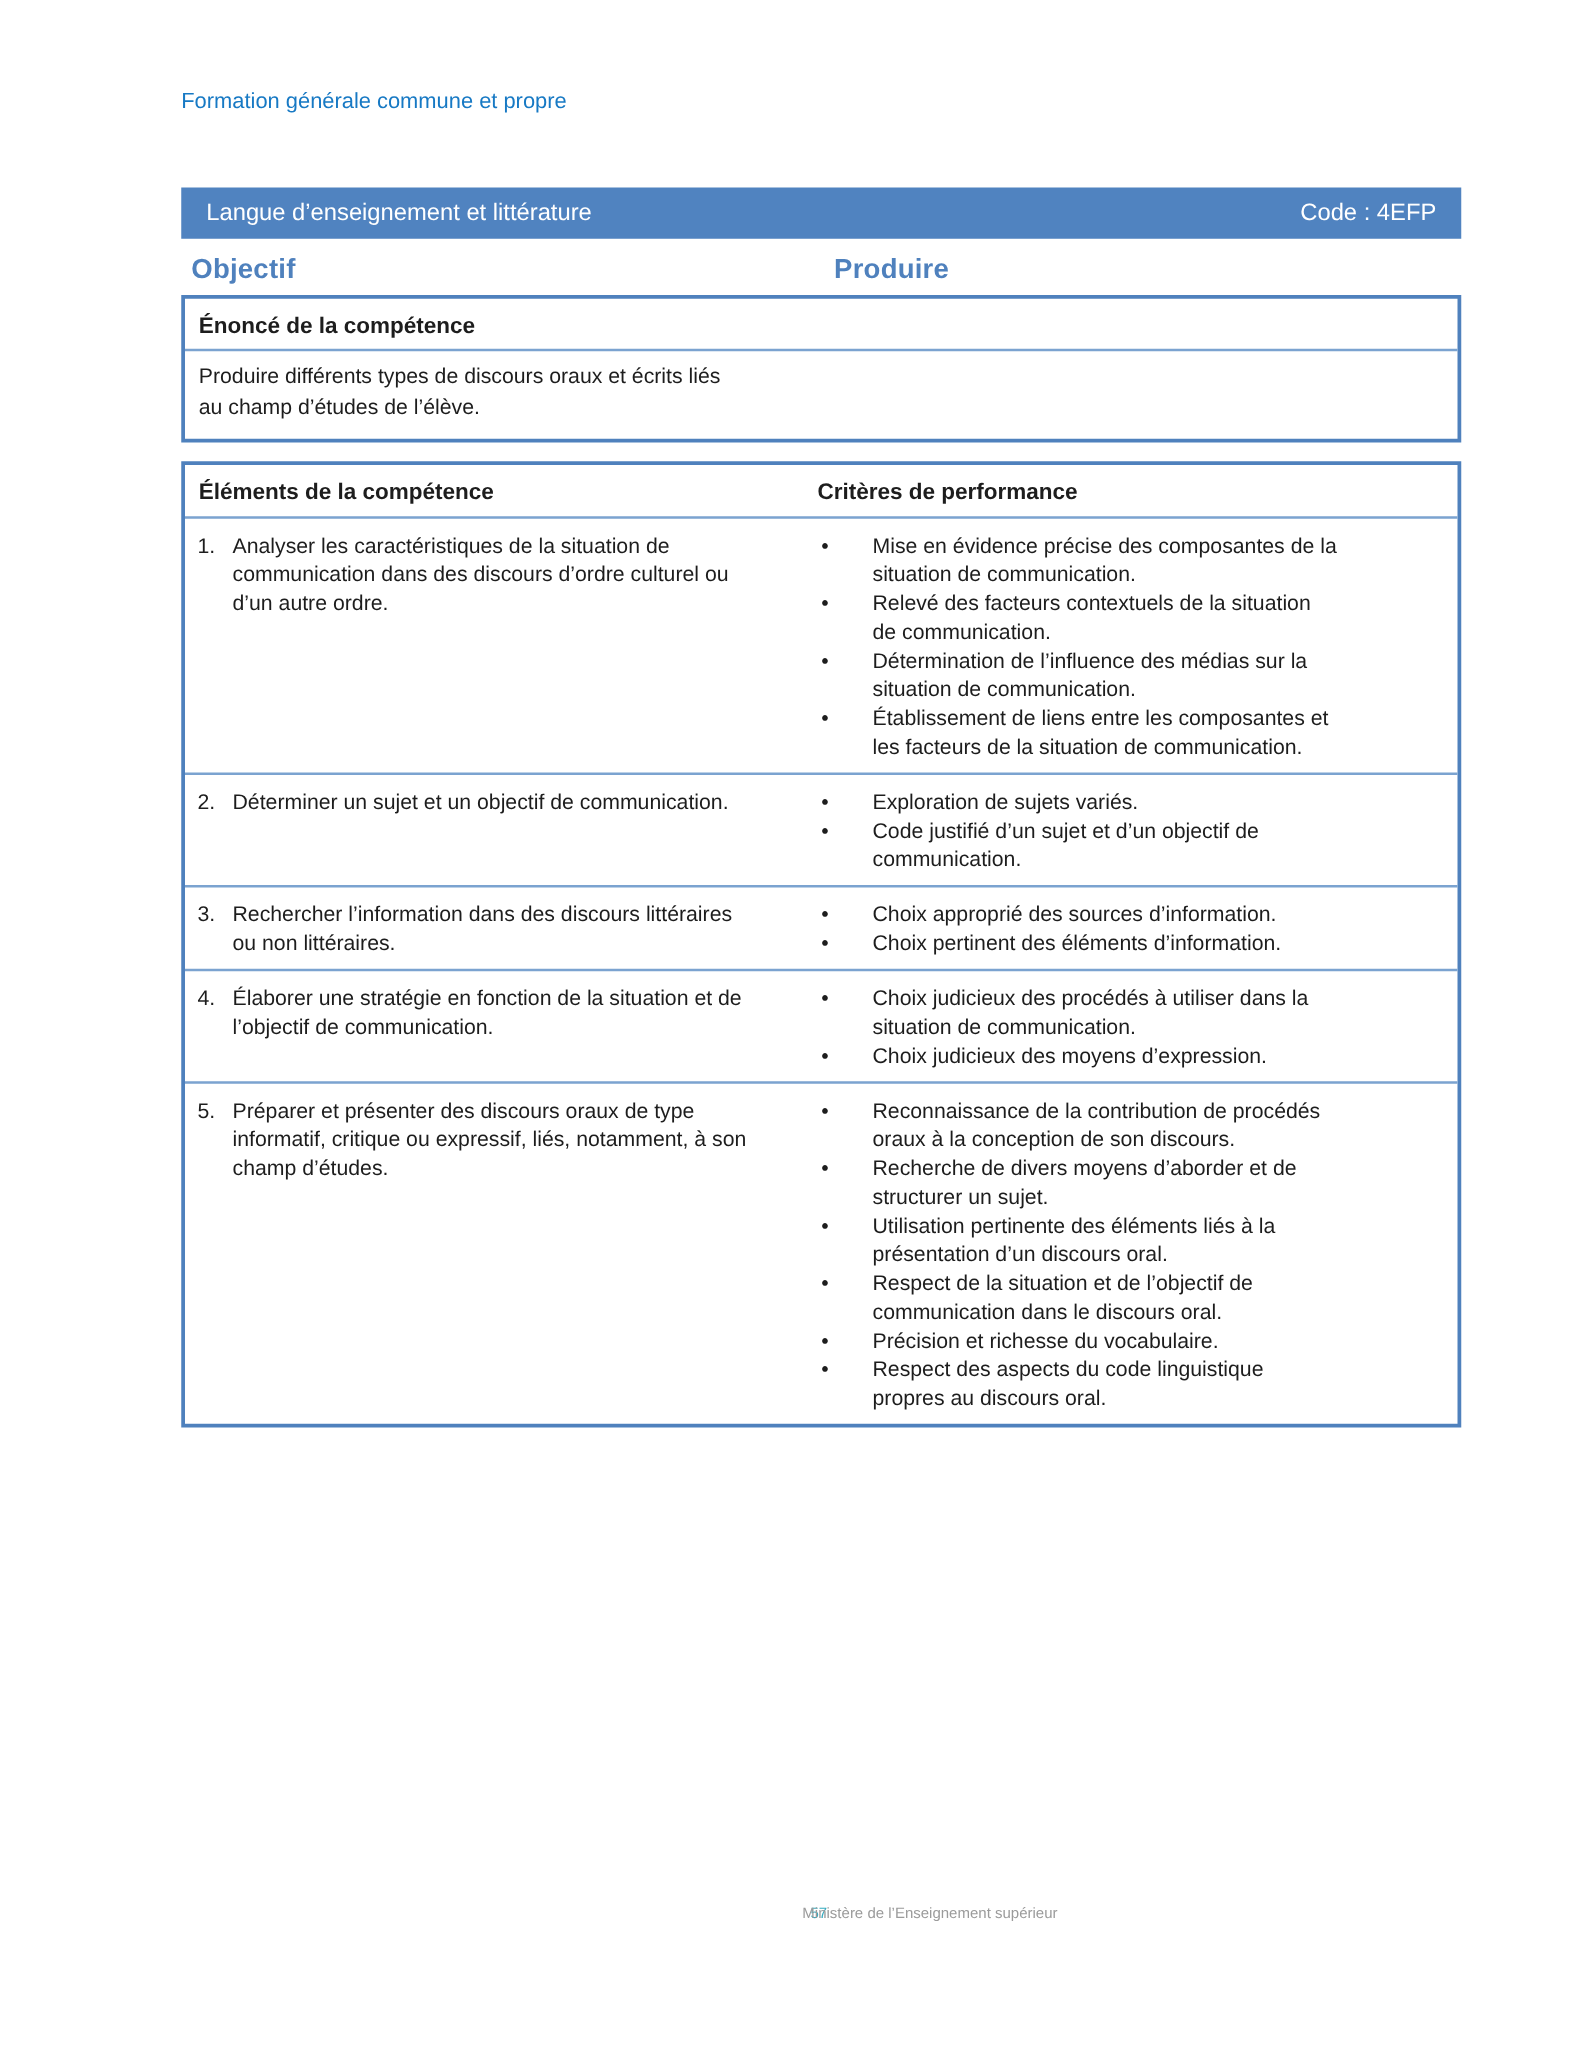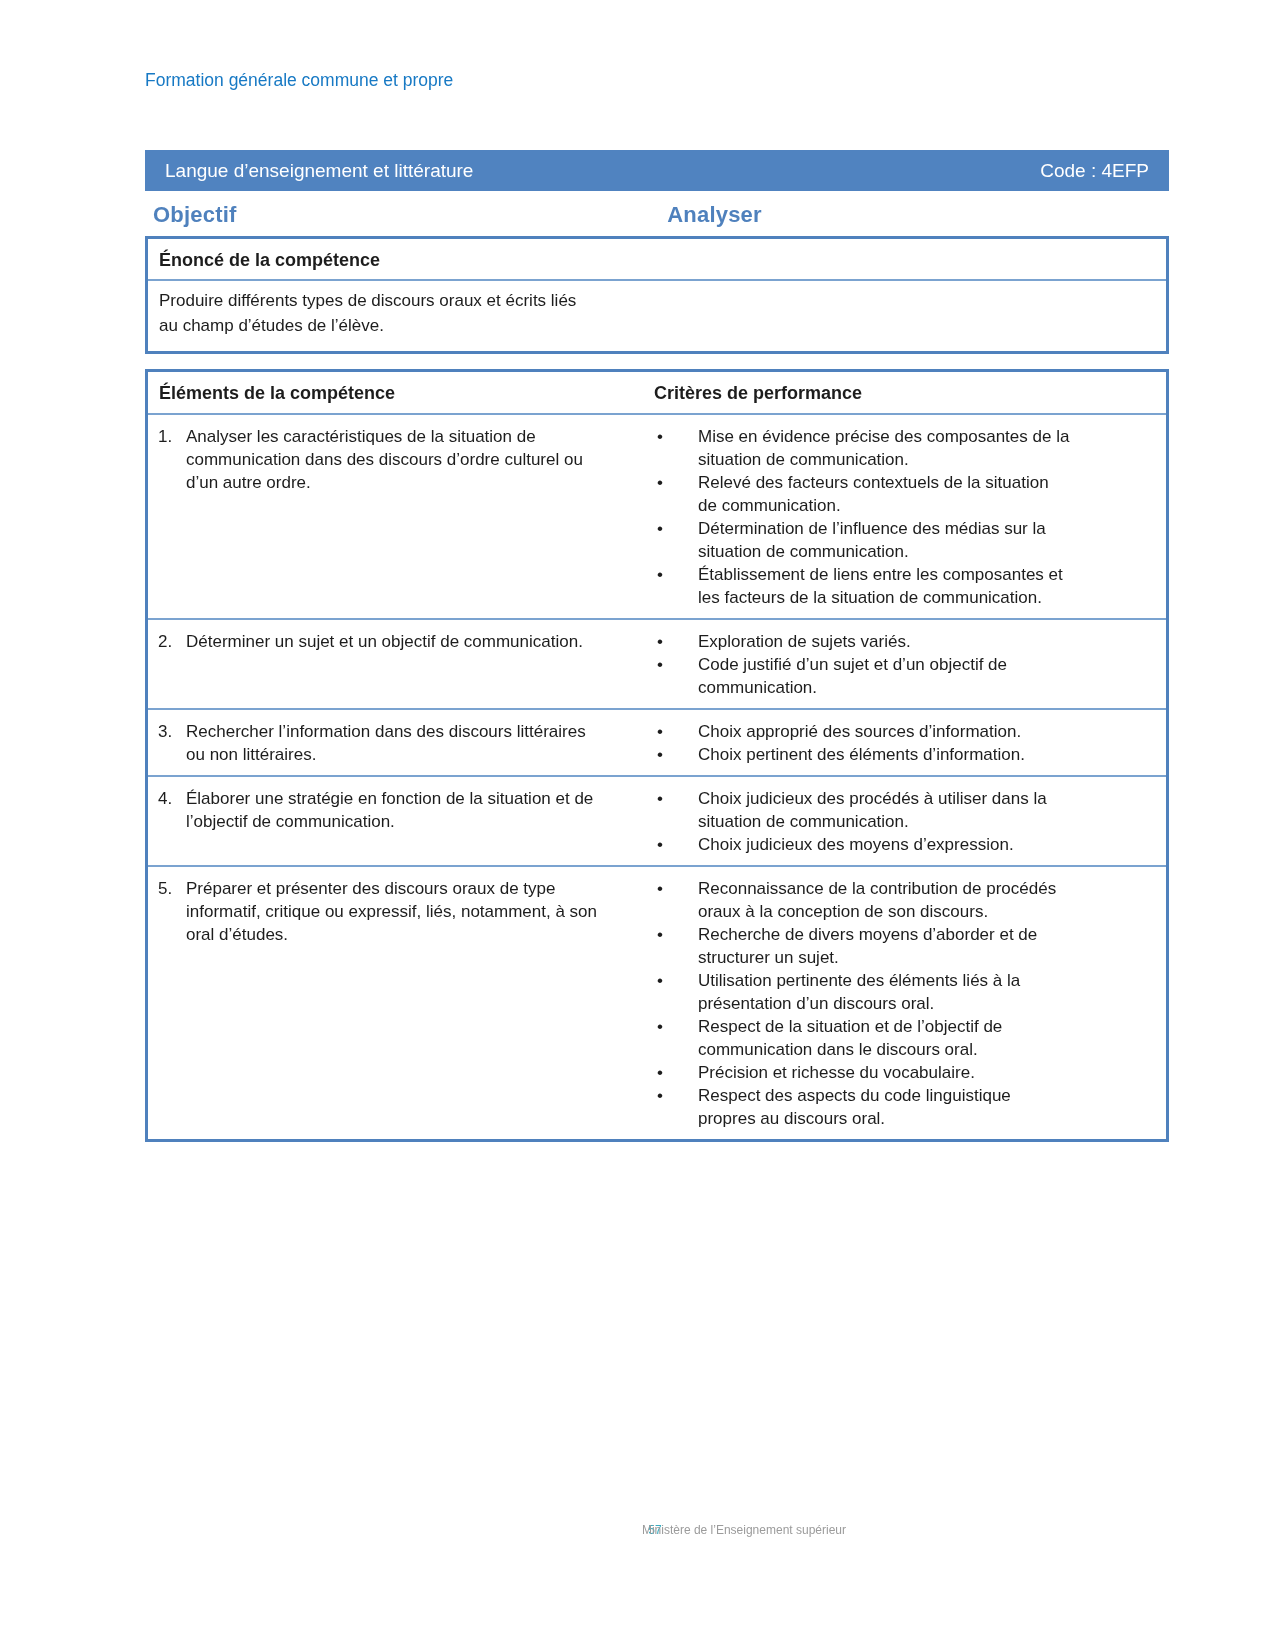--- a/index.html
+++ b/index.html
@@ -99,21 +99,21 @@
 
     <div class="eyebrow">Formation générale commune et propre</div>
 
     <div class="banner">
       <span>Langue d’enseignement et littérature</span>
       <span>Code : 4EFP</span>
     </div>
 
     <div class="headings">
       <div class="heading-objectif">Objectif</div>
-      <div class="heading-standard">Analyser</div>
+      <div class="heading-standard">Produire</div>
     </div>
 
     <div class="enonce-table">
       <div class="enonce-header">Énoncé de la compétence</div>
       <div class="enonce-body">
         <p>Produire différents types de discours oraux et écrits liés au champ d’études de l’élève.</p>
       </div>
     </div>
 
     <div class="main-table">
@@ -202,21 +202,21 @@
                   <span class="bullet">•</span>
                   <span class="criterion-text">Choix judicieux des moyens d’expression.</span>
                 </li>
               </ul>
     </div>
   </div>
 
   <div class="trow">
     <div class="cell cell-element">
       <span class="num">5.</span>
-      <span class="element-text">Préparer et présenter des discours oraux de type informatif, critique ou expressif, liés, notamment, à son oral d’études.</span>
+      <span class="element-text">Préparer et présenter des discours oraux de type informatif, critique ou expressif, liés, notamment, à son champ d’études.</span>
     </div>
     <div class="cell cell-criteria">
       <ul class="criteria">
                 <li>
                   <span class="bullet">•</span>
                   <span class="criterion-text">Reconnaissance de la contribution de procédés oraux à la conception de son discours.</span>
                 </li>
                 <li>
                   <span class="bullet">•</span>
                   <span class="criterion-text">Recherche de divers moyens d’aborder et de structurer un sujet.</span>

